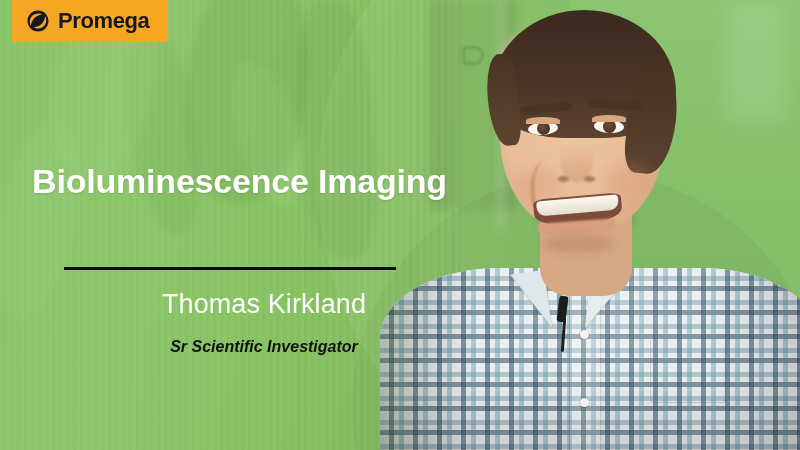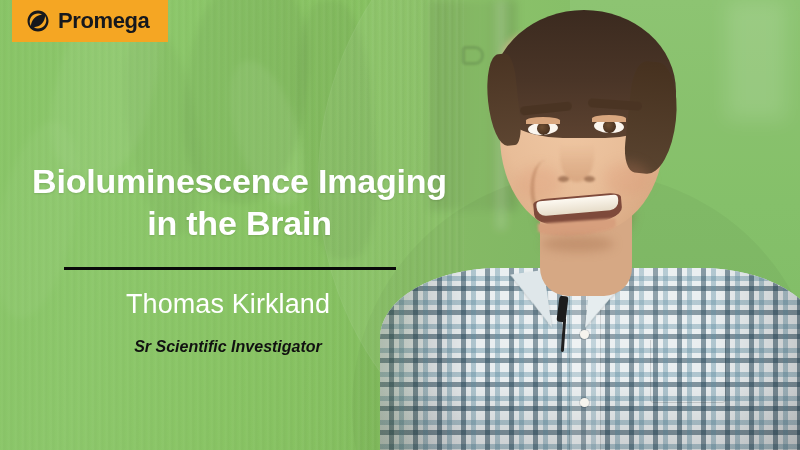--- a/index.html
+++ b/index.html
@@ -435,20 +435,21 @@
     position: absolute;
     left: 64px; top: 267px;
     width: 332px; height: 3px;
     background: #0a0a0a;
   }
   .speaker-block {
     position: absolute;
     left: 0; top: 288px;
     width: 456px;
     text-align: center;
+    padding-left: 36px;
   }
   .speaker-name {
     color: #ffffff;
     font-size: 27px;
     font-weight: normal;
     line-height: 1.2;
     margin: 0 0 16px 0;
     letter-spacing: 0.1px;
   }
   .speaker-role {
@@ -531,21 +532,20 @@
 
   <div class="logo-badge">
     <svg class="logo-mark" viewBox="0 0 48 48">
       <path fill="#16181d" d="M24 3C12.4 3 3 12.4 3 24s9.4 21 21 21 21-9.4 21-21S35.6 3 24 3zm0 6.2c3.0 0 5.8.9 8.1 2.4-5.6.2-11.3 2.4-15.6 6.7-4.3 4.3-6.5 9.9-6.7 15.5a14.7 14.7 0 0 1-2.4-8.1c0-8.2 6.5-16.5 16.6-16.5zm0 29.6c-3.0 0-5.8-.9-8.1-2.4 5.6-.2 11.3-2.4 15.6-6.7 4.3-4.3 6.5-9.9 6.7-15.5 1.5 2.3 2.4 5.1 2.4 8.1 0 8.2-6.5 16.5-16.6 16.5z"></path>
     </svg>
     <span class="logo-word">Promega</span>
   </div>
 
   <div class="title-block">
     <div class="title">Bioluminescence Imaging</div>
-    <div class="title">in the Brain</div>
   </div>
 
   <div class="divider"></div>
 
   <div class="speaker-block">
     <div class="speaker-name">Thomas Kirkland</div>
     <div class="speaker-role">Sr Scientific Investigator</div>
   </div>
 
 </div>

